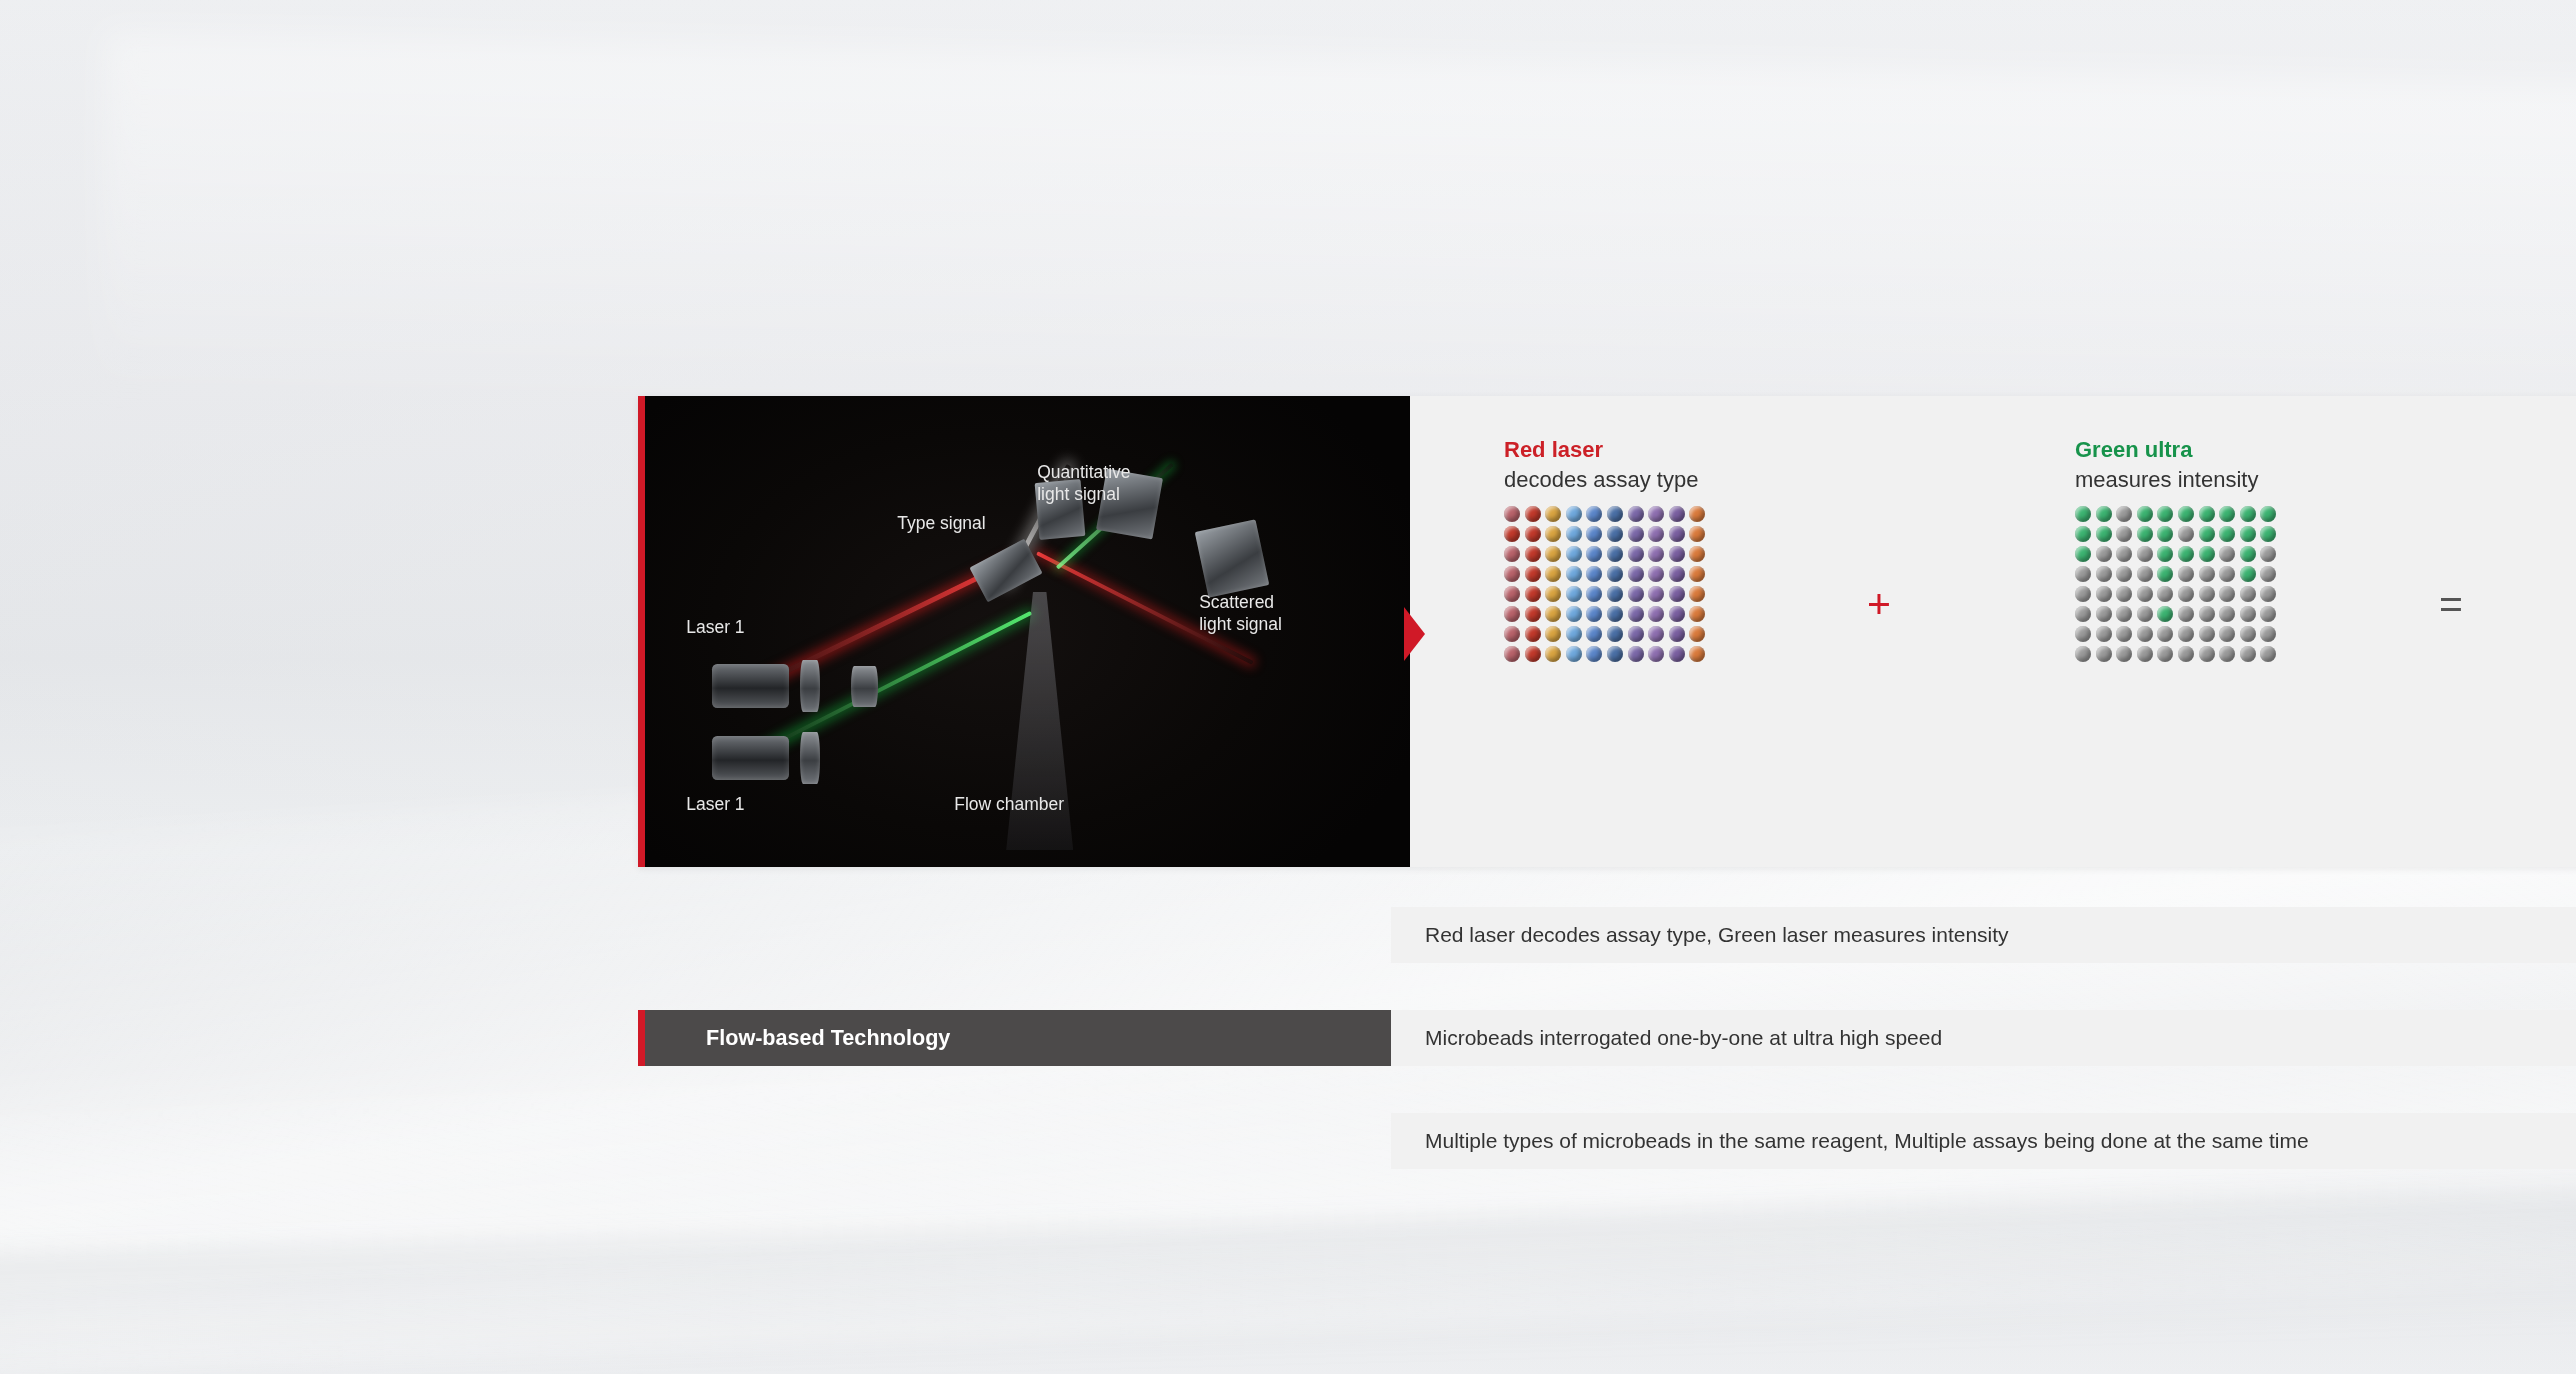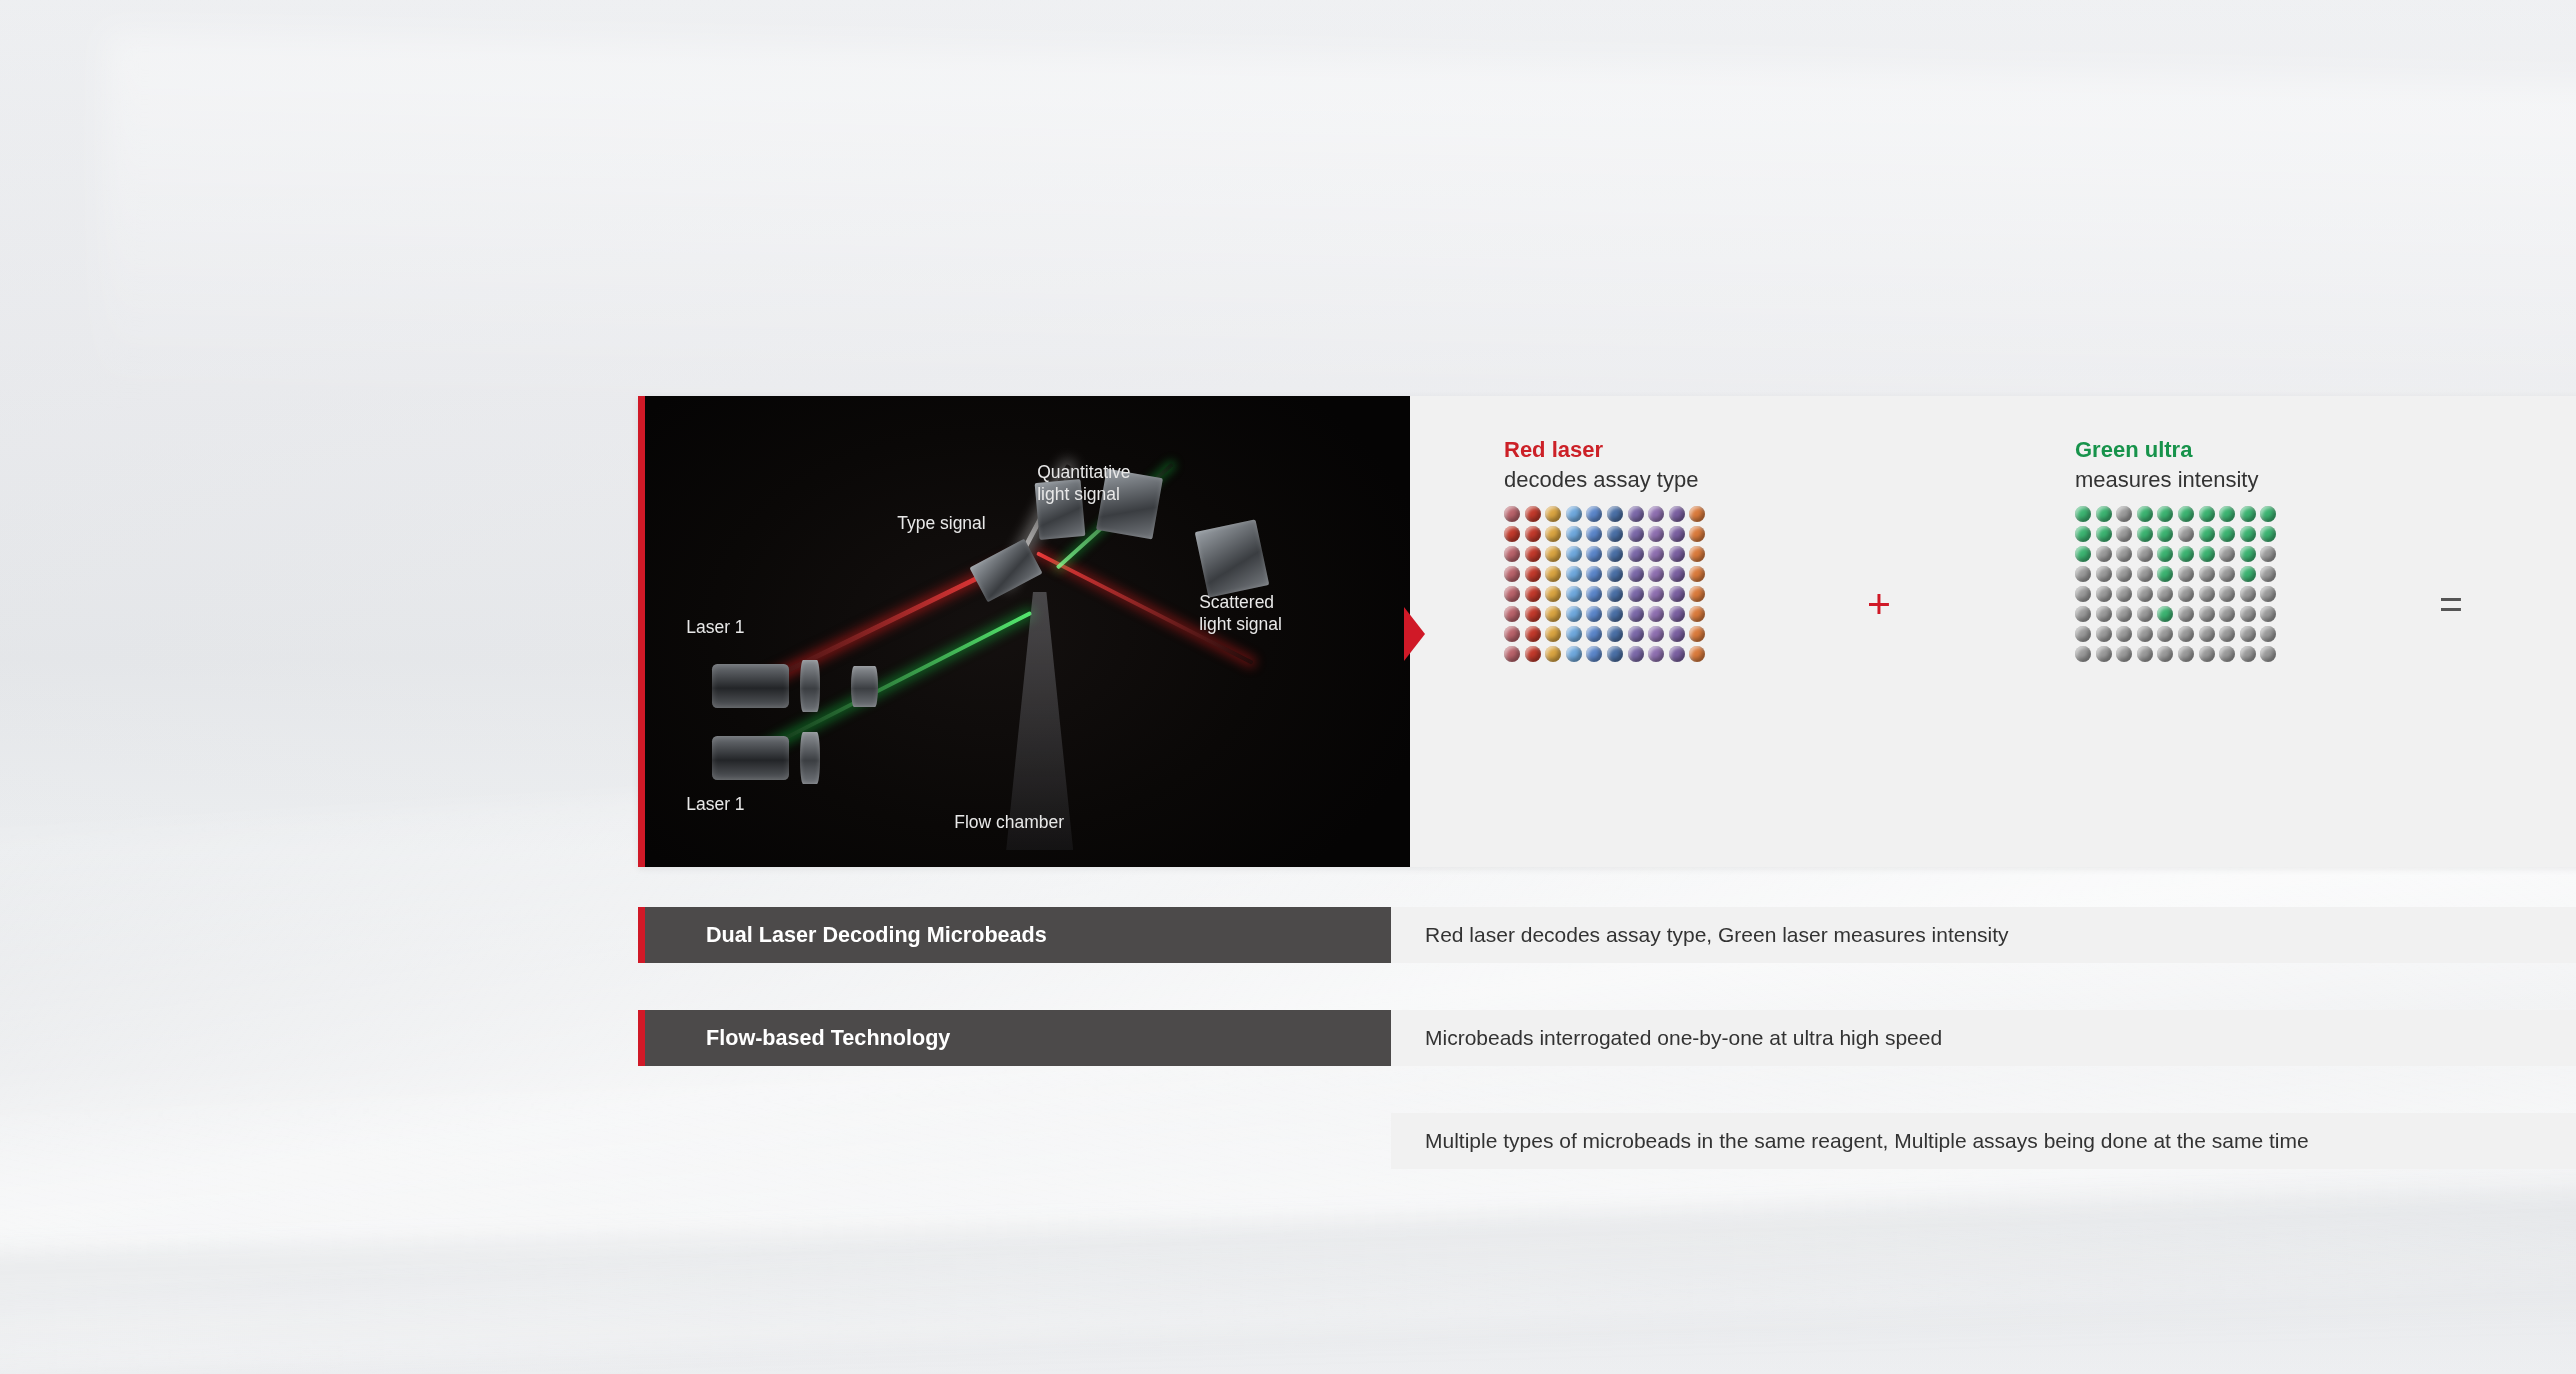--- a/index.html
+++ b/index.html
@@ -273,21 +273,21 @@
       <div class="mirror" style="left:330px; top:155px; width:62px; height:39px; transform:rotate(-28deg);"></div>
       <div class="mirror" style="left:456px; top:77px; width:57px; height:62px; transform:rotate(10deg);"></div>
       <div class="mirror" style="left:556px; top:129px; width:62px; height:67px; transform:rotate(-12deg);"></div>
       <div class="mirror" style="left:392px; top:85px; width:46px; height:57px; transform:rotate(-5deg);"></div>
 
       <div class="optics-label" style="left:392px; top:66px;">Quantitative<br>light signal</div>
       <div class="optics-label" style="left:252px; top:117px;">Type signal</div>
       <div class="optics-label" style="left:554px; top:196px;">Scattered<br>light signal</div>
       <div class="optics-label" style="left:41px; top:221px;">Laser 1</div>
       <div class="optics-label" style="left:41px; top:398px;">Laser 1</div>
-      <div class="optics-label" style="left:309px; top:416px;">Flow chamber</div>
+      <div class="optics-label" style="left:309px; top:398px;">Flow chamber</div>
     </div>
 
     <div id="arrow"></div>
 
     <div class="chart-col c-red" style="left:866px;">
       <div class="chart-head">
         <b>Red laser</b><br>
         <span>decodes assay type</span>
       </div>
       <div class="bead-grid" id="grid-red" style="grid-template-columns: repeat(10, 16px);">
@@ -463,21 +463,20 @@
           <div class="bead" style="background: rgb(154, 154, 154);"></div>
           <div class="bead" style="background: rgb(154, 154, 154);"></div>
         </div>
     </div>
 
     <div class="op op-eq" style="left:1801px;">=</div>
 
   </div>
 
   <div class="feat-row" style="left:638px; top:907px; width:2470px;">
-    <div class="feat-label">Dual Laser Decoding Microbeads</div>
     <div class="feat-desc">Red laser decodes assay type, Green laser measures intensity</div>
   </div>
   <div class="feat-row" style="left:638px; top:1010px; width:2470px;">
     <div class="feat-label">Flow-based Technology</div>
     <div class="feat-desc">Microbeads interrogated one-by-one at ultra high speed</div>
   </div>
   <div class="feat-row" style="left:638px; top:1113px; width:2470px;">
     <div class="feat-desc">Multiple types of microbeads in the same reagent, Multiple assays being done at the same time</div>
   </div>
 

